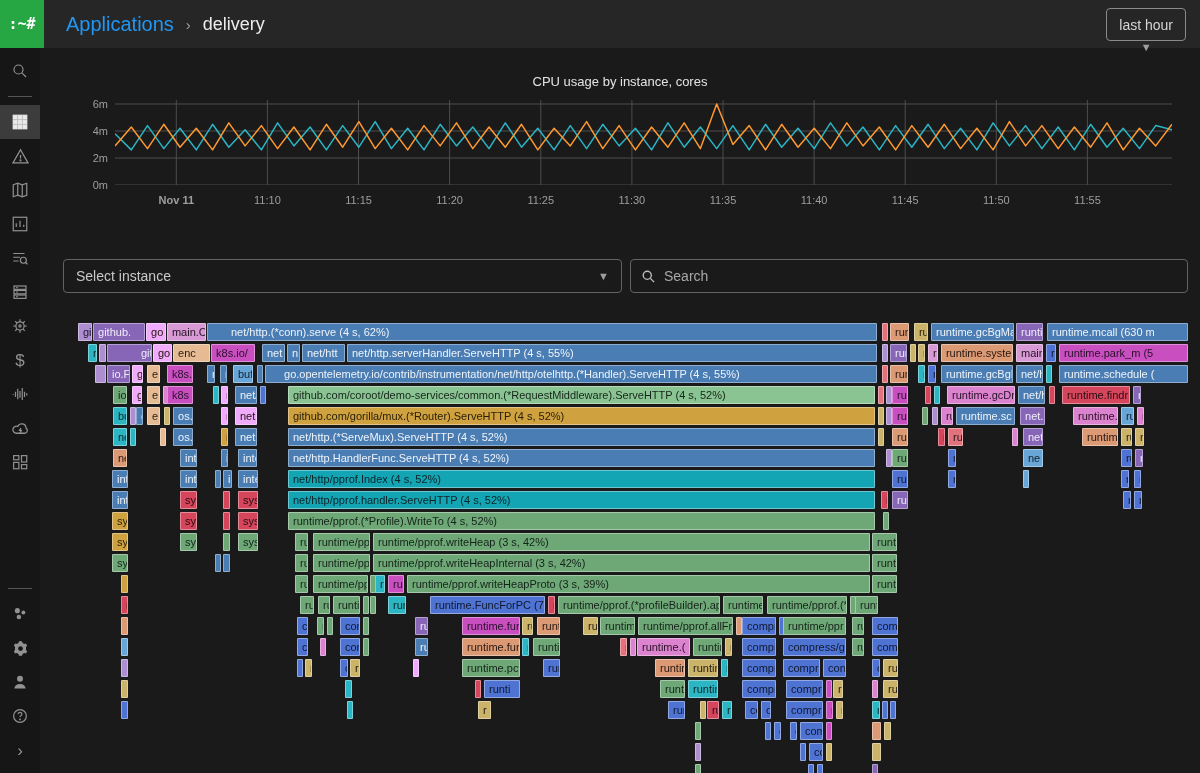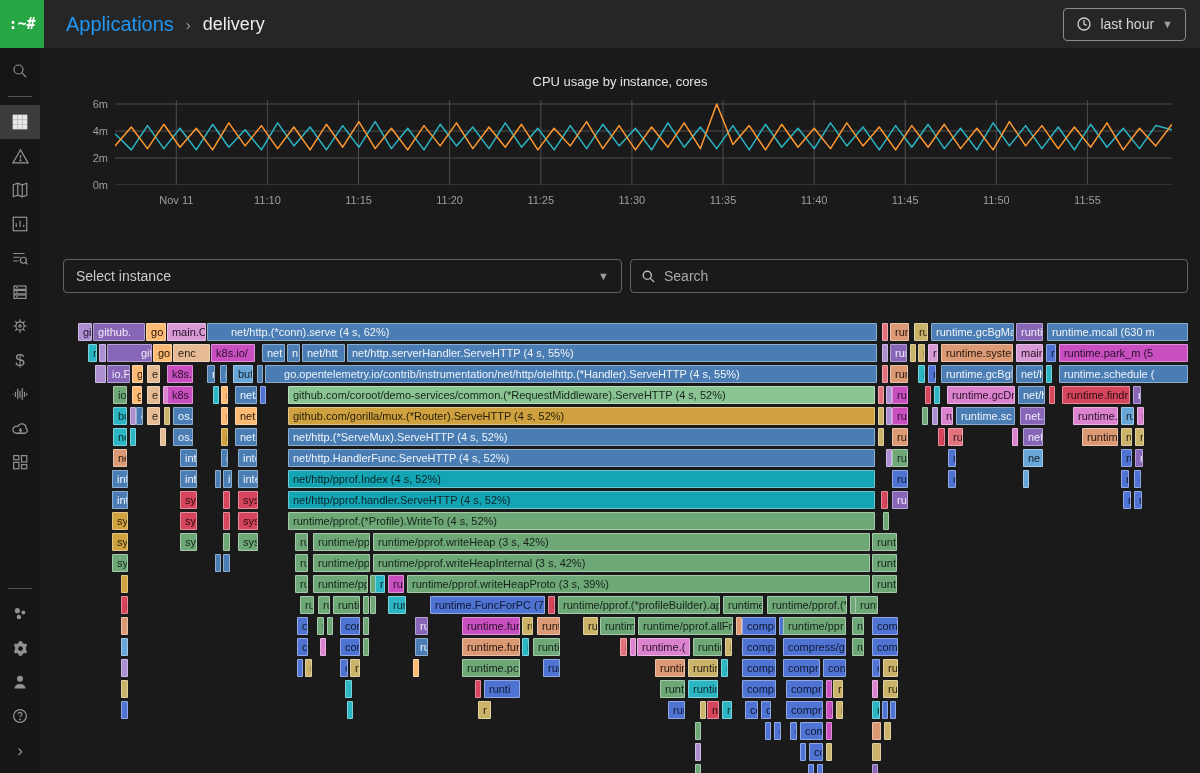--- a/index.html
+++ b/index.html
@@ -11,21 +11,21 @@
     background:#262626; display:flex; align-items:center; z-index:5; }
   .logo { width:44px; height:48px; background:#27a744; color:#fff;
     font-family:"DejaVu Sans Mono", monospace; font-weight:bold; font-size:15px;
     display:flex; align-items:center; justify-content:center; }
   .crumb-root { color:#2196f3; font-size:20px; margin-left:22px; cursor:pointer; }
   .crumb-sep { color:#9e9e9e; font-size:15px; margin:0 12px; }
   .crumb-cur { color:#ececec; font-size:18px; }
   .spacer { flex:1; }
   .timebtn { display:flex; align-items:center; gap:8px; border:1px solid #8a8a8a;
     border-radius:4px; height:33px; padding:0 12px; margin-right:14px;
-    color:#d6d6d6; font-size:14px; cursor:pointer; background:transparent; }
+    color:#d6d6d6; font-size:14px; cursor:pointer; background:transparent;flex-direction:column; }
   .timebtn svg { stroke:#cfcfcf; }
   .chev { color:#9e9e9e; font-size:11px; }
 
   
   .sidebar { position:absolute; left:0; top:48px; width:40px; height:725px;
     background:#161616; display:flex; flex-direction:column; align-items:center; }
   .sb-item { width:40px; height:34px; display:flex; align-items:center;
     justify-content:center; color:#919191; cursor:pointer; }
   .sb-item svg { stroke:#919191; fill:none; stroke-width:1.6; }
   .sb-item.fill svg { fill:#919191; stroke:none; }
@@ -71,21 +71,21 @@
 <style>.c-salmon{background:#e2737c;color:#24161a}
 .c-blue{background:#4a7db3;color:#eef3f9}
 .c-royal{background:#4e73d2;color:#10182e}
 .c-skyblue{background:#68a6d8;color:#13202c}
 .c-cyan{background:#14a5b5;color:#0c2326}
 .c-teal{background:#2cb6c4;color:#0c2628}
 .c-green{background:#6fa877;color:#15231a}
 .c-green2{background:#8bc493;color:#16251b}
 .c-gold{background:#cfa23f;color:#261d0a}
 .c-khaki{background:#ccb36a;color:#262012}
-.c-orange{background:#fdba74;color:#27150a}
+.c-orange{background:#f0abfc;color:#27150a}
 .c-peach{background:#dc9a74;color:#271711}
 .c-peachl{background:#e6ba93;color:#271d14}
 .c-red{background:#d5455b;color:#2a0c12}
 .c-magenta{background:#c94fc0;color:#29102a}
 .c-pink{background:#dc83cf;color:#291226}
 .c-pinkl{background:#d79ad4;color:#261226}
 .c-purple{background:#8766b8;color:#f0ebf8}
 .c-purplel{background:#ad8ed0;color:#211430}</style></head>
 <body>
 
@@ -248,21 +248,21 @@
         <polyline points="0.0,45.9 16.3,27.0 32.5,48.6 48.8,24.3 65.0,47.2 81.3,28.3 97.6,49.9 113.8,22.9 130.1,45.9 146.4,25.6 162.6,48.6 178.9,27.0 195.1,49.9 211.4,24.3 227.7,47.2 243.9,21.6 260.2,48.6 276.4,28.3 292.7,49.9 309.0,25.6 325.2,45.9 341.5,22.9 357.8,48.6 374.0,27.0 390.3,47.2 406.5,24.3 422.8,49.9 439.1,28.3 455.3,45.9 471.6,21.6 487.8,48.6 504.1,25.6 520.4,49.9 536.6,27.0 552.9,47.2 569.2,22.9 585.4,48.6 601.7,4.0 617.9,44.5 634.2,25.6 650.5,49.9 666.7,24.3 683.0,47.2 699.2,28.3 715.5,48.6 731.8,22.9 748.0,45.9 764.3,27.0 780.6,49.9 796.8,25.6 813.1,47.2 829.3,24.3 845.6,48.6 861.9,28.3 878.1,49.9 894.4,21.6 910.6,45.9 926.9,25.6 943.2,48.6 959.4,27.0 975.7,47.2 992.0,22.9 1008.2,49.9 1024.5,28.3 1040.7,45.9 1057.0,24.3" fill="none" stroke="#ff9830" stroke-width="1.5" stroke-linejoin="round"></polyline>
       </svg>
   </div>
   <div id="y-labels">
       <div class="ylab" style="left: 34px; top: 131px;">0m</div>
       <div class="ylab" style="left: 34px; top: 104.016px;">2m</div>
       <div class="ylab" style="left: 34px; top: 77.0317px; text-align: right;">4m</div>
       <div class="ylab" style="left: 34px; top: 50.0476px;">6m</div>
     </div>
   <div id="x-labels">
-      <div class="xlab" style="left: 113.306px;">Nov 11</div>
+      <div class="xlab" style="left: 113.306px; font-weight: bold;">Nov 11</div>
       <div class="xlab" style="left: 204.419px;">11:10</div>
       <div class="xlab" style="left: 295.533px;">11:15</div>
       <div class="xlab" style="left: 386.646px;">11:20</div>
       <div class="xlab" style="left: 477.76px;">11:25</div>
       <div class="xlab" style="left: 568.873px;">11:30</div>
       <div class="xlab" style="left: 659.986px;">11:35</div>
       <div class="xlab" style="left: 751.1px;">11:40</div>
       <div class="xlab" style="left: 842.213px;">11:45</div>
       <div class="xlab" style="left: 933.327px;">11:50</div>
       <div class="xlab" style="left: 1024.44px;">11:55</div>

